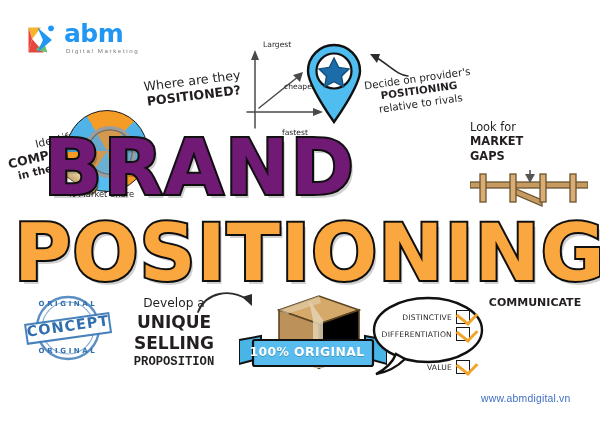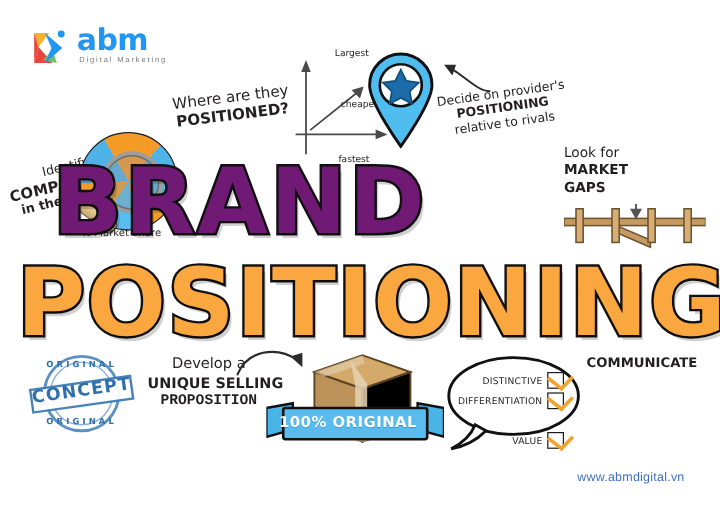--- a/index.html
+++ b/index.html
@@ -62,21 +62,21 @@
 
   
   #stamp{left:22px;top:292px;width:92px;height:72px;}
   #stamp-txt{position:absolute;left:4px;top:26px;width:84px;text-align:center;
     font-family:"DejaVu Sans",sans-serif;font-weight:bold;font-size:14.5px;color:#2f6fae;
     letter-spacing:1px;transform:rotate(-8deg);}
   .stamp-arc{position:absolute;width:84px;text-align:center;font-size:7px;
     font-weight:bold;letter-spacing:2.6px;color:#2f6fae;}
 
   
-  #box-wrap{left:246px;top:294px;width:112px;height:76px;}
+  #box-wrap{left:263px;top:294px;width:112px;height:76px;}
   #ribbon-txt{position:absolute;left:0;top:0;width:124px;text-align:center;
     color:#fff;font-family:"DejaVu Sans",sans-serif;font-weight:bold;font-size:12.4px;
     letter-spacing:.4px;text-shadow:0 1px 0 rgba(0,0,0,.22);}
 
   
   #bubble{left:372px;top:296px;width:112px;height:78px;}
   .chk-row{position:absolute;display:flex;align-items:center;justify-content:flex-end;width:86px;}
   .chk-label{font-family:"DejaVu Sans",sans-serif;font-size:7.6px;color:#231f20;
     letter-spacing:.2px;white-space:nowrap;margin-right:4px;}
   .chk-box{width:12px;height:12px;border:1.6px solid #1a1a1a;background:#fff;
@@ -128,21 +128,21 @@
     <svg width="92" height="90" viewBox="0 0 92 90">
       <g stroke="#4a4a4a" stroke-width="1.5" fill="none" stroke-linecap="round">
         <line x1="12" y1="86" x2="12" y2="14"></line>
         <line x1="4" y1="70" x2="74" y2="70"></line>
         <line x1="16" y1="66" x2="56" y2="34"></line>
       </g>
       <polygon points="12,8 8,18 16,18" fill="#4a4a4a"></polygon>
       <polygon points="80,70 70,66 70,74" fill="#4a4a4a"></polygon>
       <polygon points="60,30 50,33 57,40" fill="#4a4a4a"></polygon>
     </svg>
-    <div class="axlabel" style="left:20px;top:-2px;margin-left:16px;">Largest</div>
+    <div class="axlabel" style="left:20px;top:-2px;">Largest</div>
     <div class="axlabel" style="left:41px;top:40px;">cheapest</div>
     <div class="axlabel" style="left:39px;top:86px;">fastest</div>
   </div>
 
   <div id="pin" class="abs">
     <svg width="62" height="82" viewBox="0 0 62 82">
       <path d="M31 80 C31 80 57 44 57 29 A26 26 0 1 0 5 29 C5 44 31 80 31 80 Z" fill="#4fbdf0" stroke="#111" stroke-width="2.4"></path>
       <circle cx="31" cy="29" r="17.5" fill="#fff" stroke="#111" stroke-width="2.2"></circle>
       <polygon points="31,16 35.6,25.4 46,26.9 38.5,34.2 40.3,44.5 31,39.7 21.7,44.5 23.5,34.2 16,26.9 26.4,25.4" fill="#1b6ca8" stroke="#0f4f7d" stroke-width="1.4"></polygon>
     </svg>
@@ -193,21 +193,21 @@
         <rect x="4" y="27" width="84" height="19" fill="#fff" stroke="#3f7cb8" stroke-width="2" opacity=".95"></rect>
       </g>
     </svg>
     <div class="stamp-arc" style="left:4px;top:8px;">ORIGINAL</div>
     <div class="stamp-arc" style="left:4px;top:55px;">ORIGINAL</div>
     <div id="stamp-txt">CONCEPT</div>
   </div>
 
   <div class="abs hand" style="left:112px;top:296px;width:124px;text-align:center;line-height:1.28;">
     <div style="font-size:12.2px;">Develop a</div>
-    <div class="hand-b" style="font-size:12px;text-align:right;">UNIQUE SELLING</div>
+    <div class="hand-b" style="font-size:17px;">UNIQUE SELLING</div>
     <div class="hand-b" style="font-size:12.2px;font-family:Liberation Mono, monospace;">PROPOSITION</div>
   </div>
 
   <svg class="abs" style="left:196px;top:286px;" width="62" height="34" viewBox="0 0 62 34">
     <path d="M2 26 C10 6 34 2 52 14" stroke="#2b2b2b" stroke-width="1.8" fill="none" stroke-linecap="round"></path>
     <polygon points="56,20 46,11 56,8" fill="#2b2b2b"></polygon>
   </svg>
 
   <div id="box-wrap" class="abs">
     <svg width="124" height="80" viewBox="0 0 124 80" style="position:absolute;left:-6px;top:0;">

